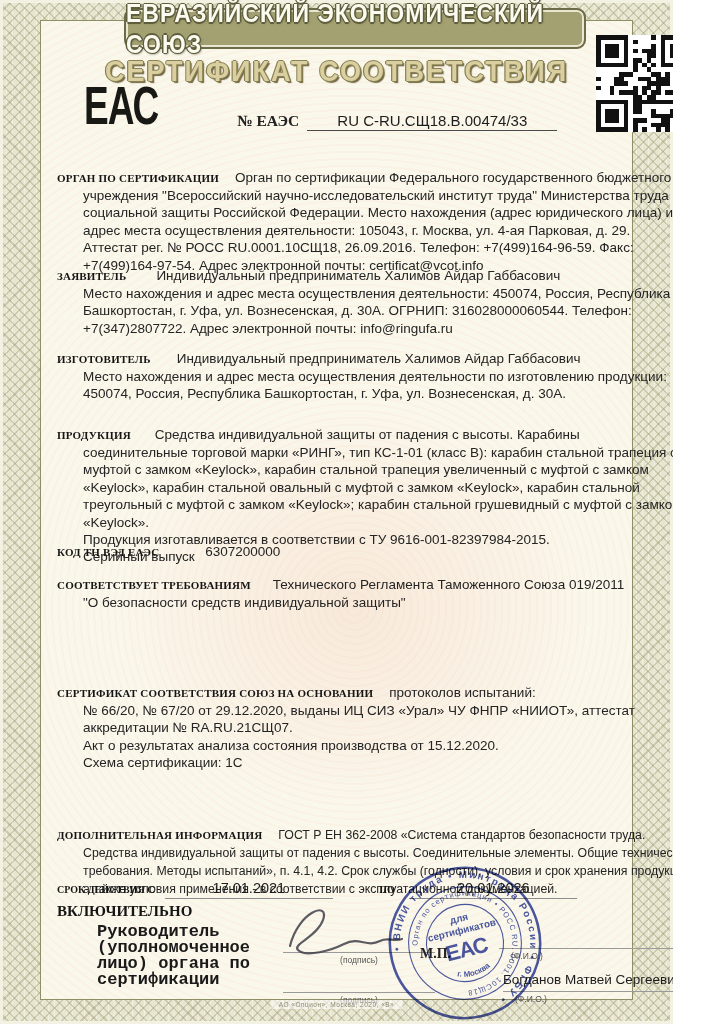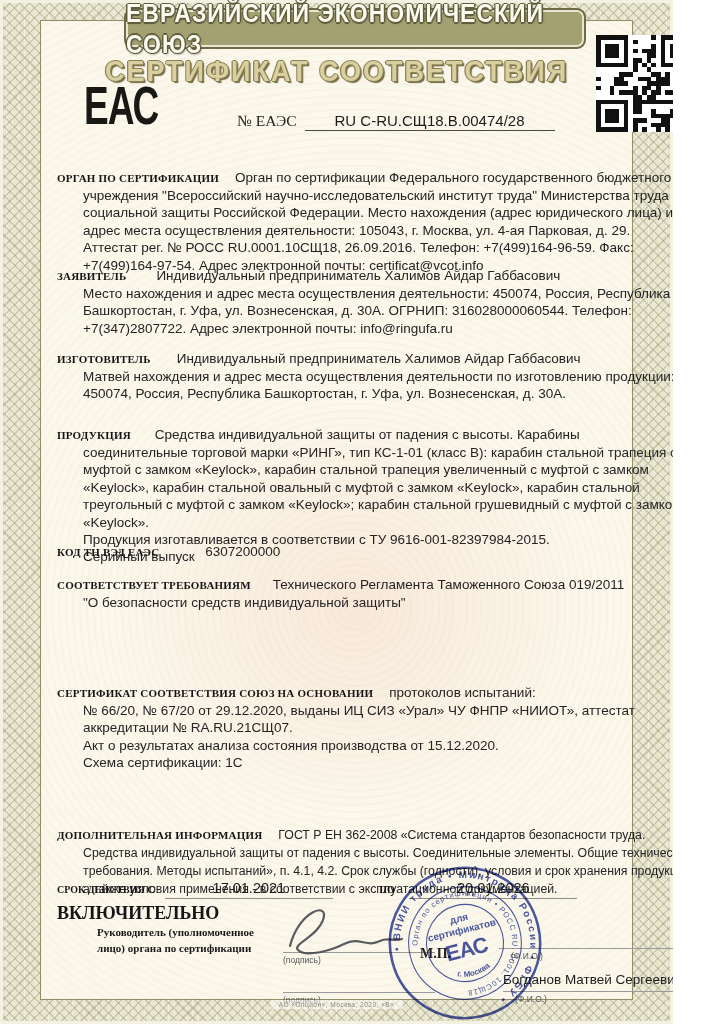--- a/index.html
+++ b/index.html
@@ -22,46 +22,46 @@
   .banner span{font-family:"Liberation Sans",sans-serif;font-weight:bold;font-size:23px;
     letter-spacing:1px;color:#fcfbf0;transform:scaleY(1.12);
     text-shadow:-1.4px 0 #5e5d3c,1.4px 0 #5e5d3c,0 -1.4px #5e5d3c,0 1.4px #5e5d3c,1px 1px 2px #4e4d33;}
   .eac{position:absolute;left:84px;top:76px;font-weight:bold;font-size:37px;color:#181815;
     transform:scaleY(1.45);transform-origin:top left;letter-spacing:-1px;font-family:"Liberation Sans",sans-serif;}
   .title{position:absolute;left:0;top:56px;width:100%;text-align:center;
     font-family:"Liberation Sans",sans-serif;font-weight:800;font-size:27px;letter-spacing:2px;
     color:#d9cfa0;transform:scaleY(1.1);
     text-shadow:-1.2px 0 #8a8152,1.2px 0 #8a8152,0 -1.2px #8a8152,0 1.2px #8a8152,2px 2px 1px #6f6742;}
   .numrow{position:absolute;left:237px;top:112px;font-size:15px;color:#222;white-space:nowrap;}
-  .numrow .lab{font-family:"Liberation Serif",serif;font-size:15.5px;}
+  .numrow .lab{font-family:"Liberation Serif",serif;font-size:15.5px;font-weight:bold;}
   .numval{display:inline-block;width:250px;text-align:center;border-bottom:1px solid #4a4a4a;
     margin-left:8px;padding-bottom:1px;font-size:15px;color:#1d1d1d;}
   .serrow{position:absolute;left:237px;top:136px;font-size:15px;white-space:nowrap;color:#222;}
   .serrow .lab{font-family:"Liberation Serif",serif;font-size:15.5px;}
   .ser-ru{font-family:"Liberation Serif",serif;font-weight:bold;color:#9c3330;margin-left:10px;margin-right:34px;}
   .blank-no{font-family:"DejaVu Sans Mono",monospace;font-weight:bold;color:#c03a2c;letter-spacing:3px;margin-left:10px;}
   .qr{position:absolute;left:596px;top:35px;width:97px;height:97px;z-index:6;}
   .sec{position:absolute;left:57px;width:604px;font-size:13.5px;line-height:17.4px;color:#242424;
     padding-left:26px;text-indent:-26px;}
   .sec .lbl{font-family:"Liberation Serif",serif;font-weight:bold;font-size:11px;color:#151515;
     margin-right:16px;letter-spacing:.2px;}
   .sec .txt{white-space:pre-line;}
   .lbl-wide{margin-right:46px !important;}
   .sec-small .txt{font-size:12.3px;line-height:15.8px;}
   .sec-small{width:612px;}
   .validity{position:absolute;left:57px;top:879px;white-space:nowrap;}
   .validity .vlab{font-family:"Liberation Serif",serif;font-weight:bold;font-size:10px;color:#151515;}
   .vdate{display:inline-block;width:168px;text-align:center;border-bottom:1px solid #8c8c8c;
     font-size:14.5px;color:#1d1d1d;padding-bottom:2px;vertical-align:baseline;}
   .inclusive{position:absolute;left:57px;top:903px;font-family:"Liberation Serif",serif;
-    font-weight:bold;font-size:18px;color:#151515;}
-  .role{position:absolute;left:97px;width:190px;font-family:Liberation Serif, serif;font-weight:bold;
-    font-size:11px;line-height:16px;color:#1a1a1a;white-space:pre-line;}
+    font-weight:bold;font-size:15px;color:#151515;}
+  .role{position:absolute;left:97px;width:190px;font-family:Liberation Mono, monospace;font-weight:bold;
+    font-size:17px;line-height:16px;color:#1a1a1a;white-space:pre-line;}
   .sline{position:absolute;width:152px;border-bottom:1px solid #9a9a9a;height:0;}
-  .scap{position:absolute;font-size:8.5px;color:#555;width:152px;text-align:left;}
+  .scap{position:absolute;font-size:8.5px;color:#555;width:152px;text-align:center;}
   .mp{position:absolute;left:420px;top:946px;font-family:"Liberation Serif",serif;font-weight:bold;
     font-size:14px;color:#222;}
   .pname{position:absolute;font-size:13.5px;color:#1c1c1c;white-space:nowrap;}
   .nline{position:absolute;width:196px;border-bottom:1px solid #9a9a9a;height:0;}
   .ncap{position:absolute;font-size:8.5px;color:#555;}
   .scribble{position:absolute;left:268px;top:900px;z-index:3;}
   .stamp{position:absolute;left:386px;top:864px;z-index:4;mix-blend-mode:multiply;opacity:.92;
     transform:rotate(-14deg);}
   .printline{position:absolute;left:50%;top:1000px;transform:translateX(-50%);
     font-size:6.5px;color:#8c8c73;background:rgba(255,255,255,.55);padding:1px 8px;letter-spacing:.5px;z-index:2;}
@@ -94,36 +94,36 @@
     </g>
     <g fill="#111">
       <rect x="9.2" y="9.2" width="13.8" height="13.8"></rect>
         <rect x="73.6" y="9.2" width="13.8" height="13.8"></rect>
         <rect x="9.2" y="73.6" width="13.8" height="13.8"></rect>
     </g>
     <path id="qr-mods" fill="#111" d="M55.2 0.0h4.6v4.6h-4.6zM36.8 4.6h4.6v4.6h-4.6zM55.2 9.2h4.6v4.6h-4.6zM36.8 13.8h4.6v4.6h-4.6zM46.0 13.8h4.6v4.6h-4.6zM50.6 13.8h4.6v4.6h-4.6zM55.2 13.8h4.6v4.6h-4.6zM50.6 18.4h4.6v4.6h-4.6zM55.2 18.4h4.6v4.6h-4.6zM36.8 23.0h4.6v4.6h-4.6zM41.4 23.0h4.6v4.6h-4.6zM50.6 23.0h4.6v4.6h-4.6zM36.8 27.6h4.6v4.6h-4.6zM46.0 27.6h4.6v4.6h-4.6zM55.2 27.6h4.6v4.6h-4.6zM36.8 32.2h4.6v4.6h-4.6zM50.6 32.2h4.6v4.6h-4.6zM23.0 36.8h4.6v4.6h-4.6zM27.6 36.8h4.6v4.6h-4.6zM32.2 36.8h4.6v4.6h-4.6zM55.2 36.8h4.6v4.6h-4.6zM59.8 36.8h4.6v4.6h-4.6zM69.0 36.8h4.6v4.6h-4.6zM87.4 36.8h4.6v4.6h-4.6zM92.0 36.8h4.6v4.6h-4.6zM0.0 41.4h4.6v4.6h-4.6zM18.4 41.4h4.6v4.6h-4.6zM23.0 41.4h4.6v4.6h-4.6zM41.4 41.4h4.6v4.6h-4.6zM46.0 41.4h4.6v4.6h-4.6zM50.6 41.4h4.6v4.6h-4.6zM59.8 41.4h4.6v4.6h-4.6zM64.4 41.4h4.6v4.6h-4.6zM69.0 41.4h4.6v4.6h-4.6zM82.8 41.4h4.6v4.6h-4.6zM87.4 41.4h4.6v4.6h-4.6zM92.0 41.4h4.6v4.6h-4.6zM18.4 46.0h4.6v4.6h-4.6zM23.0 46.0h4.6v4.6h-4.6zM27.6 46.0h4.6v4.6h-4.6zM50.6 46.0h4.6v4.6h-4.6zM55.2 46.0h4.6v4.6h-4.6zM59.8 46.0h4.6v4.6h-4.6zM64.4 46.0h4.6v4.6h-4.6zM69.0 46.0h4.6v4.6h-4.6zM78.2 46.0h4.6v4.6h-4.6zM82.8 46.0h4.6v4.6h-4.6zM87.4 46.0h4.6v4.6h-4.6zM92.0 46.0h4.6v4.6h-4.6zM0.0 50.6h4.6v4.6h-4.6zM13.8 50.6h4.6v4.6h-4.6zM36.8 50.6h4.6v4.6h-4.6zM46.0 50.6h4.6v4.6h-4.6zM50.6 50.6h4.6v4.6h-4.6zM59.8 50.6h4.6v4.6h-4.6zM82.8 50.6h4.6v4.6h-4.6zM13.8 55.2h4.6v4.6h-4.6zM23.0 55.2h4.6v4.6h-4.6zM27.6 55.2h4.6v4.6h-4.6zM32.2 55.2h4.6v4.6h-4.6zM36.8 55.2h4.6v4.6h-4.6zM46.0 55.2h4.6v4.6h-4.6zM55.2 55.2h4.6v4.6h-4.6zM59.8 55.2h4.6v4.6h-4.6zM69.0 55.2h4.6v4.6h-4.6zM73.6 55.2h4.6v4.6h-4.6zM82.8 55.2h4.6v4.6h-4.6zM36.8 59.8h4.6v4.6h-4.6zM41.4 59.8h4.6v4.6h-4.6zM50.6 59.8h4.6v4.6h-4.6zM55.2 59.8h4.6v4.6h-4.6zM82.8 59.8h4.6v4.6h-4.6zM36.8 64.4h4.6v4.6h-4.6zM41.4 64.4h4.6v4.6h-4.6zM46.0 64.4h4.6v4.6h-4.6zM50.6 64.4h4.6v4.6h-4.6zM55.2 64.4h4.6v4.6h-4.6zM59.8 64.4h4.6v4.6h-4.6zM64.4 64.4h4.6v4.6h-4.6zM69.0 64.4h4.6v4.6h-4.6zM73.6 64.4h4.6v4.6h-4.6zM82.8 64.4h4.6v4.6h-4.6zM87.4 64.4h4.6v4.6h-4.6zM92.0 64.4h4.6v4.6h-4.6zM36.8 69.0h4.6v4.6h-4.6zM41.4 69.0h4.6v4.6h-4.6zM78.2 69.0h4.6v4.6h-4.6zM82.8 69.0h4.6v4.6h-4.6zM36.8 73.6h4.6v4.6h-4.6zM41.4 73.6h4.6v4.6h-4.6zM55.2 73.6h4.6v4.6h-4.6zM73.6 73.6h4.6v4.6h-4.6zM78.2 73.6h4.6v4.6h-4.6zM87.4 73.6h4.6v4.6h-4.6zM55.2 78.2h4.6v4.6h-4.6zM59.8 78.2h4.6v4.6h-4.6zM64.4 78.2h4.6v4.6h-4.6zM69.0 78.2h4.6v4.6h-4.6zM73.6 78.2h4.6v4.6h-4.6zM78.2 78.2h4.6v4.6h-4.6zM92.0 78.2h4.6v4.6h-4.6zM36.8 82.8h4.6v4.6h-4.6zM41.4 82.8h4.6v4.6h-4.6zM46.0 82.8h4.6v4.6h-4.6zM64.4 82.8h4.6v4.6h-4.6zM69.0 82.8h4.6v4.6h-4.6zM87.4 82.8h4.6v4.6h-4.6zM36.8 87.4h4.6v4.6h-4.6zM55.2 87.4h4.6v4.6h-4.6zM59.8 87.4h4.6v4.6h-4.6zM64.4 87.4h4.6v4.6h-4.6zM69.0 87.4h4.6v4.6h-4.6zM92.0 87.4h4.6v4.6h-4.6zM36.8 92.0h4.6v4.6h-4.6zM46.0 92.0h4.6v4.6h-4.6zM59.8 92.0h4.6v4.6h-4.6zM69.0 92.0h4.6v4.6h-4.6zM78.2 92.0h4.6v4.6h-4.6zM82.8 92.0h4.6v4.6h-4.6zM87.4 92.0h4.6v4.6h-4.6zM92.0 92.0h4.6v4.6h-4.6z"></path>
   </svg>
 
   <div class="numrow">
-    <span class="lab">№ ЕАЭС</span><span class="numval">RU C-RU.СЩ18.В.00474/28</span>
+    <span class="lab">№ ЕАЭС</span><span class="numval">RU C-RU.СЩ18.В.00474/33</span>
   </div>
 
 
   <p class="sec" style="top:155px">
     <span class="lbl">ОРГАН ПО СЕРТИФИКАЦИИ</span><span class="txt">Орган по сертификации Федерального государственного бюджетного учреждения "Всероссийский научно-исследовательский институт труда" Министерства труда и социальной защиты Российской Федерации. Место нахождения (адрес юридического лица) и адрес места осуществления деятельности: 105043, г. Москва, ул. 4-ая Парковая, д. 29. Аттестат рег. № РОСС RU.0001.10СЩ18, 26.09.2016. Телефон: +7(499)164-96-59. Факс: +7(499)164-97-54. Адрес электронной почты: certificat@vcot.info</span>
   </p>
 
   <p class="sec" style="top:253px">
     <span class="lbl" style="margin-right:30px">ЗАЯВИТЕЛЬ</span><span class="txt">Индивидуальный предприниматель Халимов Айдар Габбасович
 Место нахождения и адрес места осуществления деятельности: 450074, Россия, Республика Башкортостан, г. Уфа, ул. Вознесенская, д. 30А. ОГРНИП: 316028000060544. Телефон: +7(347)2807722. Адрес электронной почты: info@ringufa.ru</span>
   </p>
 
   <p class="sec" style="top:336px">
     <span class="lbl" style="margin-right:26px">ИЗГОТОВИТЕЛЬ</span><span class="txt">Индивидуальный предприниматель Халимов Айдар Габбасович
-Матвей нахождения и адрес места осуществления деятельности по изготовлению продукции: 450074, Россия, Республика Башкортостан, г. Уфа, ул. Вознесенская, д. 30А.</span>
+Место нахождения и адрес места осуществления деятельности по изготовлению продукции: 450074, Россия, Республика Башкортостан, г. Уфа, ул. Вознесенская, д. 30А.</span>
   </p>
 
   <p class="sec" style="top:412px">
     <span class="lbl" style="margin-right:24px">ПРОДУКЦИЯ</span><span class="txt">Средства индивидуальной защиты от падения с высоты. Карабины соединительные торговой марки «РИНГ», тип КС-1-01 (класс В): карабин стальной трапеция с муфтой с замком «Keylock», карабин стальной трапеция увеличенный с муфтой с замком «Keylock», карабин стальной овальный с муфтой с замком «Keylock», карабин стальной треугольный с муфтой с замком «Keylock»; карабин стальной грушевидный с муфтой с замком «Keylock».
 Продукция изготавливается в соответствии с ТУ 9616-001-82397984-2015.
 Серийный выпуск</span>
   </p>
 
   <p class="sec" style="top:529px">
     <span class="lbl lbl-wide">КОД ТН ВЭД ЕАЭС</span><span class="txt">6307200000</span>

